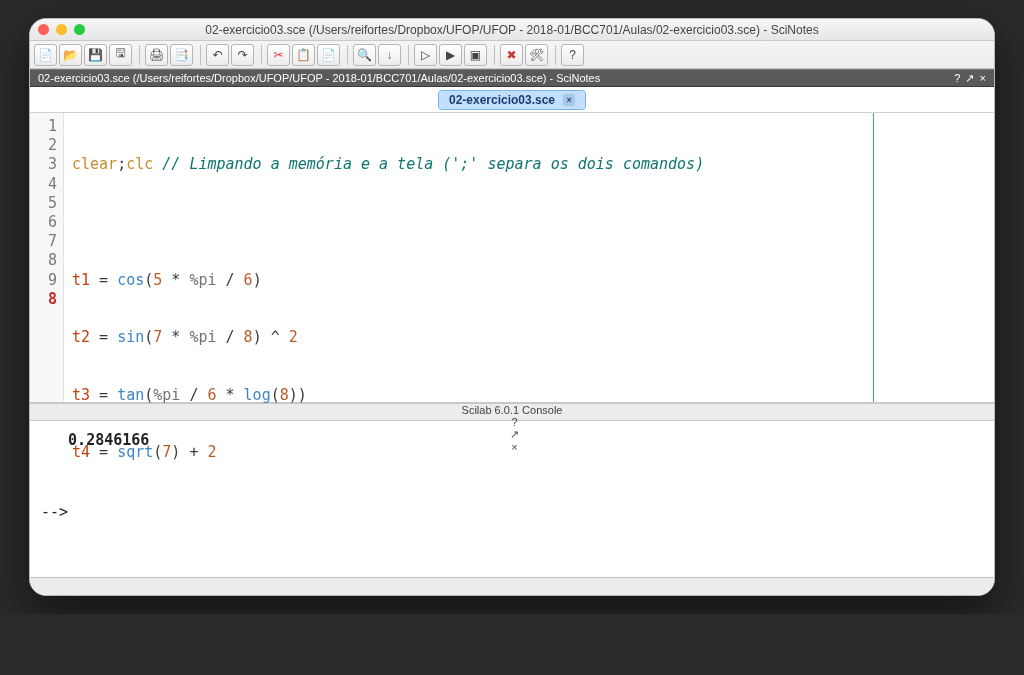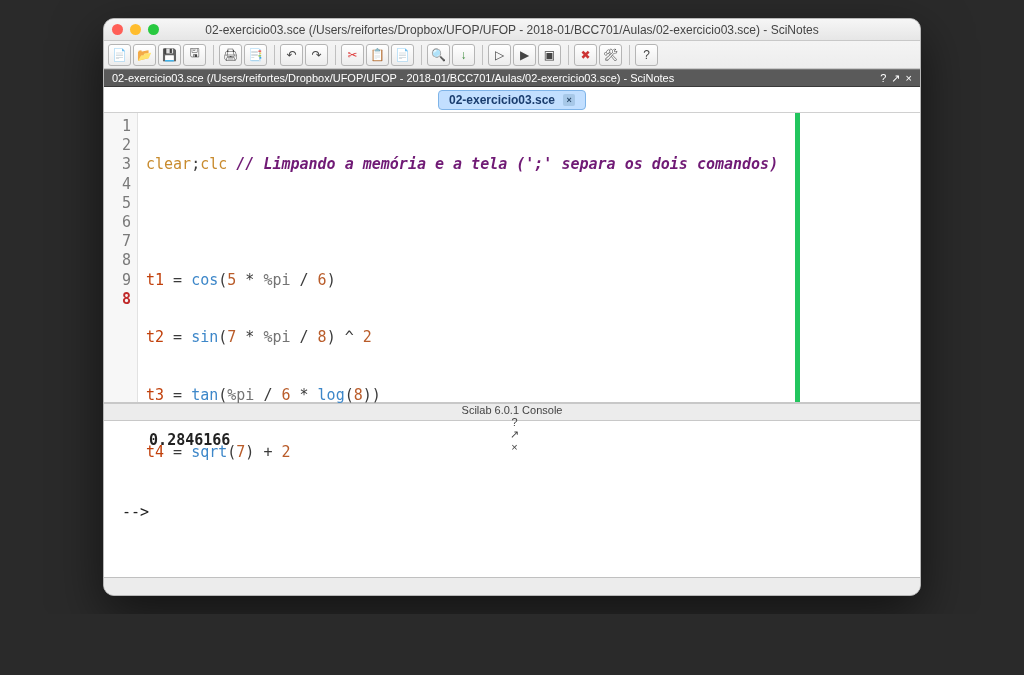--- a/index.html
+++ b/index.html
@@ -5,23 +5,23 @@
   * { box-sizing: border-box; margin: 0; padding: 0; }
   body {
     background: #2a2a2a;
     font-family: Arial, Helvetica, sans-serif;
     display: flex;
     align-items: flex-start;
     justify-content: center;
     padding: 18px;
   }
   .window {
-    width: 818px;
+    width: 966px;
     background: #ececec;
-    border-radius: 11px;
+    border-radius: 17px;
     box-shadow: 0 18px 50px rgba(0,0,0,0.55);
     overflow: hidden;
     border: 1px solid #b8b8b8;
   }
   .titlebar {
     height: 22px;
     background: linear-gradient(#f6f6f6, #e6e6e6);
     border-bottom: 1px solid #c8c8c8;
     display: flex;
     align-items: center;
@@ -119,36 +119,36 @@
     color: #7a7a7a;
     user-select: none;
   }
   .gutter .ln { height: 19.2px; }
   .gutter .ln.cur { color: #c02a2a; font-weight: bold; }
   .code {
     flex: 1;
     padding: 4px 8px 4px 8px;
     white-space: pre;
     position: relative;
-    border-right: 5px solid #22c55e;
+    border-right: 1px solid #22c55e;
     margin-right: 120px;
   }
   .code .line { height: 19.2px; display: flex; align-items: center; }
   .kw { color: #c88b2e; }
   .fn { color: #3d87c9; }
   .num { color: #b95c2a; }
   .const { color: #737373; }
-  .cmt { color: #701a75; font-style: italic; font-weight: bold; }
+  .cmt { color: #0f766e; font-style: italic; }
   .op { color: #3a3a3a; }
   .id { color: #c2410c; }
 
   .console-pane {
     background: #fff;
     height: 156px;
-    padding: 10px 18px;
+    padding: 10px 11px;
     font-family: Menlo, Consolas, monospace;
     font-size: 15px;
     white-space: pre;
     color: #222;
   }
   .console-pane .bold { font-weight: bold; }
 
   .statusbar {
     height: 18px;
     background: #ececec;

